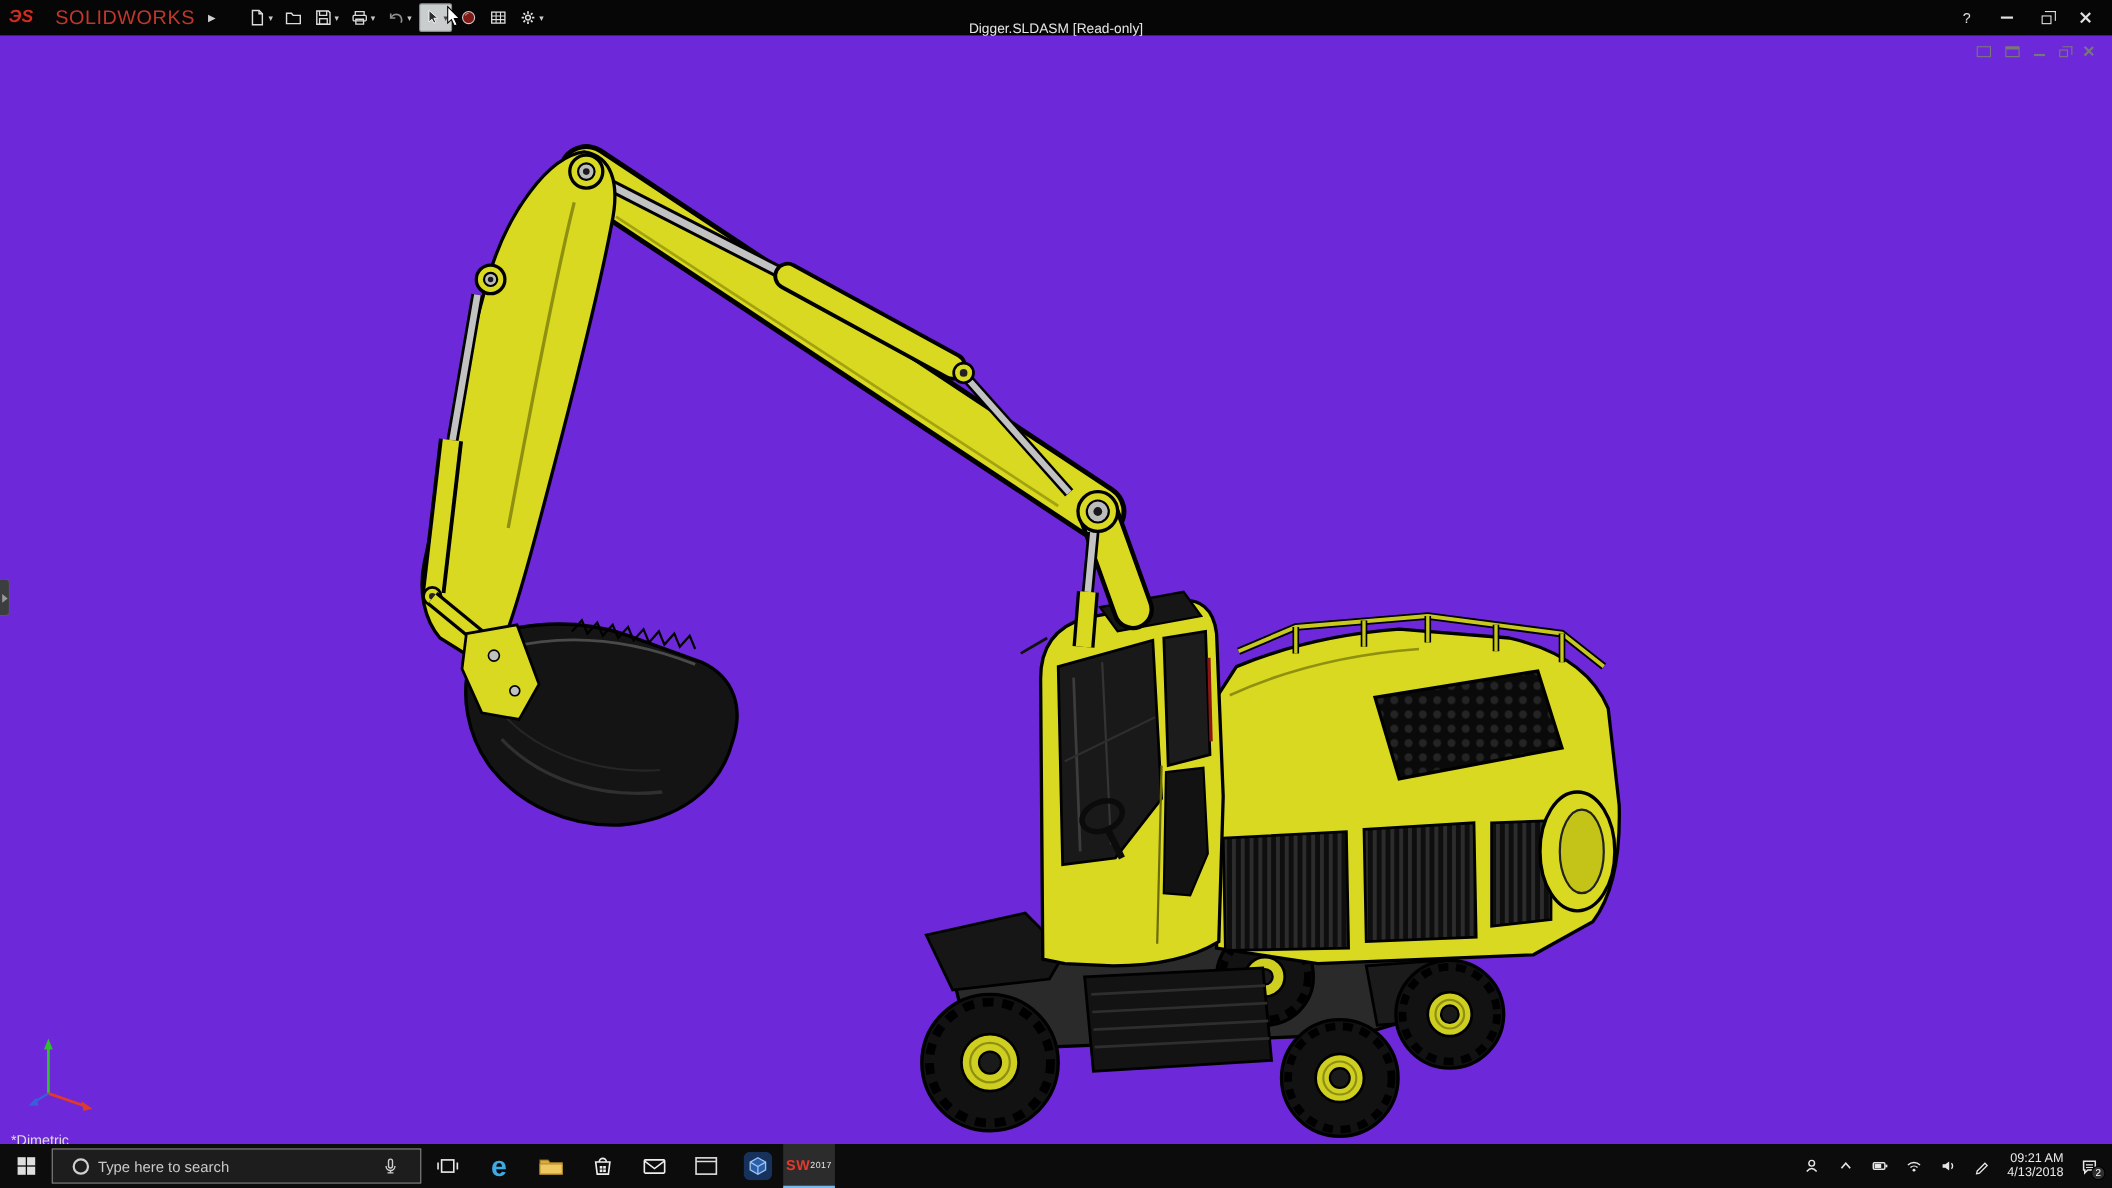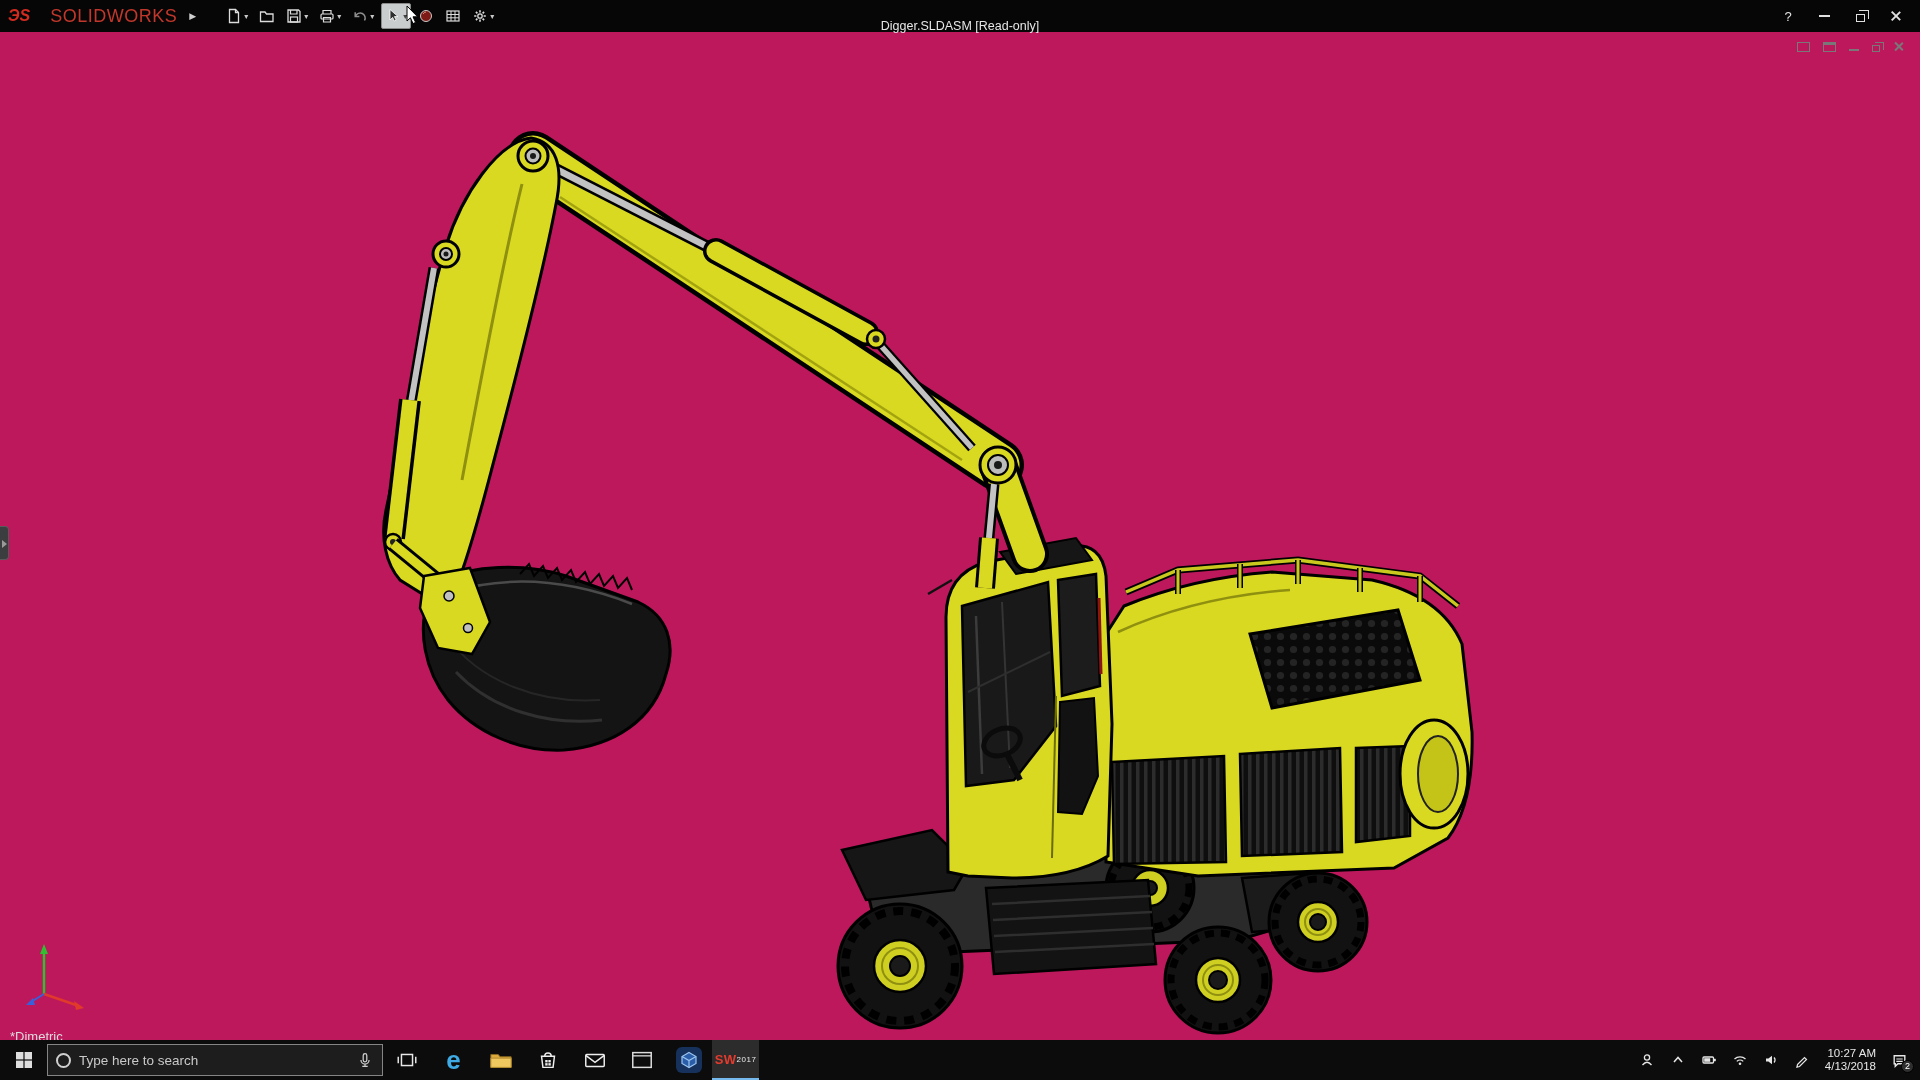--- a/index.html
+++ b/index.html
@@ -22,42 +22,42 @@
   .min-glyph{width:11px;height:2px;background:#e0e0e0}
   .restore-glyph{position:relative;width:9px;height:8px;border:1.2px solid #e0e0e0;margin-top:3px}
   .restore-glyph::before{content:"";position:absolute;left:2px;top:-5px;width:9px;height:8px;border:1.2px solid #e0e0e0;border-bottom:none;border-left:none}
   .close-glyph{position:relative;width:12px;height:12px}
   .close-glyph::before,.close-glyph::after{content:"";position:absolute;left:5.4px;top:0;width:1.6px;height:12px;background:#e0e0e0}
   .close-glyph::before{transform:rotate(45deg)}
   .close-glyph::after{transform:rotate(-45deg)}
   .mouse-cursor{position:absolute;left:406px;top:5px;z-index:60;pointer-events:none}
 
   
-  .viewport{position:absolute;left:0;top:32px;width:1920px;height:1008px;background:#be185d;overflow:hidden}
+  .viewport{position:absolute;left:0;top:32px;width:1920px;height:1008px;background:#6d28d9;overflow:hidden}
   .model{position:absolute;left:0;top:0}
   .doc-controls{position:absolute;top:9px;right:16px;display:flex;align-items:center;gap:13px}
   .dc{display:block}
   .dc-win{width:13px;height:10px;border:1px solid #787878}
   .dc-win2{width:13px;height:10px;border:1px solid #787878;border-top:3px solid #787878}
   .dc-min{width:10px;height:2px;background:#787878;margin-top:6px}
   .dc-restore{position:relative;width:8px;height:7px;border:1px solid #787878;margin-top:3px}
   .dc-restore::before{content:"";position:absolute;left:2px;top:-4px;width:8px;height:7px;border:1px solid #787878;border-bottom:none;border-left:none}
   .dc-close{position:relative;width:11px;height:11px}
   .dc-close::before,.dc-close::after{content:"";position:absolute;left:5px;top:0;width:1.5px;height:11px;background:#787878}
   .dc-close::before{transform:rotate(45deg)}
   .dc-close::after{transform:rotate(-45deg)}
   .side-tab{position:absolute;left:0;top:494px;width:9px;height:34px;background:#3b3d3e;border:1px solid #5a5a5a;border-left:none;border-radius:0 4px 4px 0}
   .side-tab::after{content:"";position:absolute;left:2px;top:13px;border-top:4px solid transparent;border-bottom:4px solid transparent;border-left:5px solid #9a9a9a}
   .triad{position:absolute;left:14px;bottom:26px}
   .orient-label{position:absolute;left:10px;bottom:-4px;color:#dddddd;font-size:13px}
 
   
   .taskbar{position:absolute;left:0;top:1040px;width:1920px;height:40px;background:#0c0c0c;display:flex;align-items:center;z-index:40}
   .start{width:47px;height:40px;display:flex;align-items:center;justify-content:center}
-  .searchbox{display:flex;align-items:center;gap:8px;width:336px;height:32px;background:#1d1d1d;border:1px solid #858585;padding:0 8px}
+  .searchbox{display:flex;align-items:center;gap:8px;width:336px;height:32px;background:#1d1d1d;border:1px solid #858585;padding:0 18px}
   .cortana{width:15px;height:15px;border:2px solid #d0d0d0;border-radius:50%;flex:none}
   .searchbox input{flex:1;background:transparent;border:none;outline:none;color:#d6d6d6;font-size:13.5px;font-family:"Liberation Sans",sans-serif}
   .searchbox input::placeholder{color:#c9c9c9}
   .app{width:47px;height:40px;display:flex;align-items:center;justify-content:center;position:relative}
   .app.active{background:#2c2c2c;box-shadow:inset 0 -2px 0 #76b9ed}
   .edge-e{color:#3fabe4;font-size:26px;font-weight:bold;line-height:26px}
   .sw-badge{display:flex;flex-direction:row;align-items:center;line-height:12px}
   .sw-badge .sw-top{color:#e23b2e;font-weight:900;font-size:13px;letter-spacing:.5px}
   .sw-badge .sw-year{color:#e8e8e8;font-size:8px;letter-spacing:.5px}
   .tray{margin-left:auto;display:flex;align-items:center;gap:15px;padding-right:12px}
@@ -446,21 +446,21 @@
         <path d="M3,6.5 h2.4 L9,3.8 v8.4 L5.4,9.5 H3 Z" fill="#e6e6e6"></path>
         <path d="M11,5.5 a3.5,3.5 0 0 1 0,5" fill="none" stroke="#e6e6e6" stroke-width="1.3"></path>
       </svg>
     </span>
     <span class="tray-ico">
       <svg width="16" height="16" viewBox="0 0 16 16">
         <path d="M3.5,12.5 L10.5,5.5 l2,2 L5.5,14.5 l-2.6,0.6 z" fill="none" stroke="#e6e6e6" stroke-width="1.2"></path>
       </svg>
     </span>
     <div class="clock">
-      <div>10:27 AM</div>
+      <div>09:21 AM</div>
       <div>4/13/2018</div>
     </div>
     <span class="ac-wrap">
       <svg width="17" height="17" viewBox="0 0 16 16">
         <path d="M3,3.5 h10 v7.5 h-6.5 L4,13.5 v-2.5 H3 Z" fill="none" stroke="#e6e6e6" stroke-width="1.3"></path>
         <path d="M5,6.5 h6 M5,8.8 h6" stroke="#e6e6e6" stroke-width="1"></path>
       </svg>
       <span class="badge">2</span>
     </span>
   </div>

